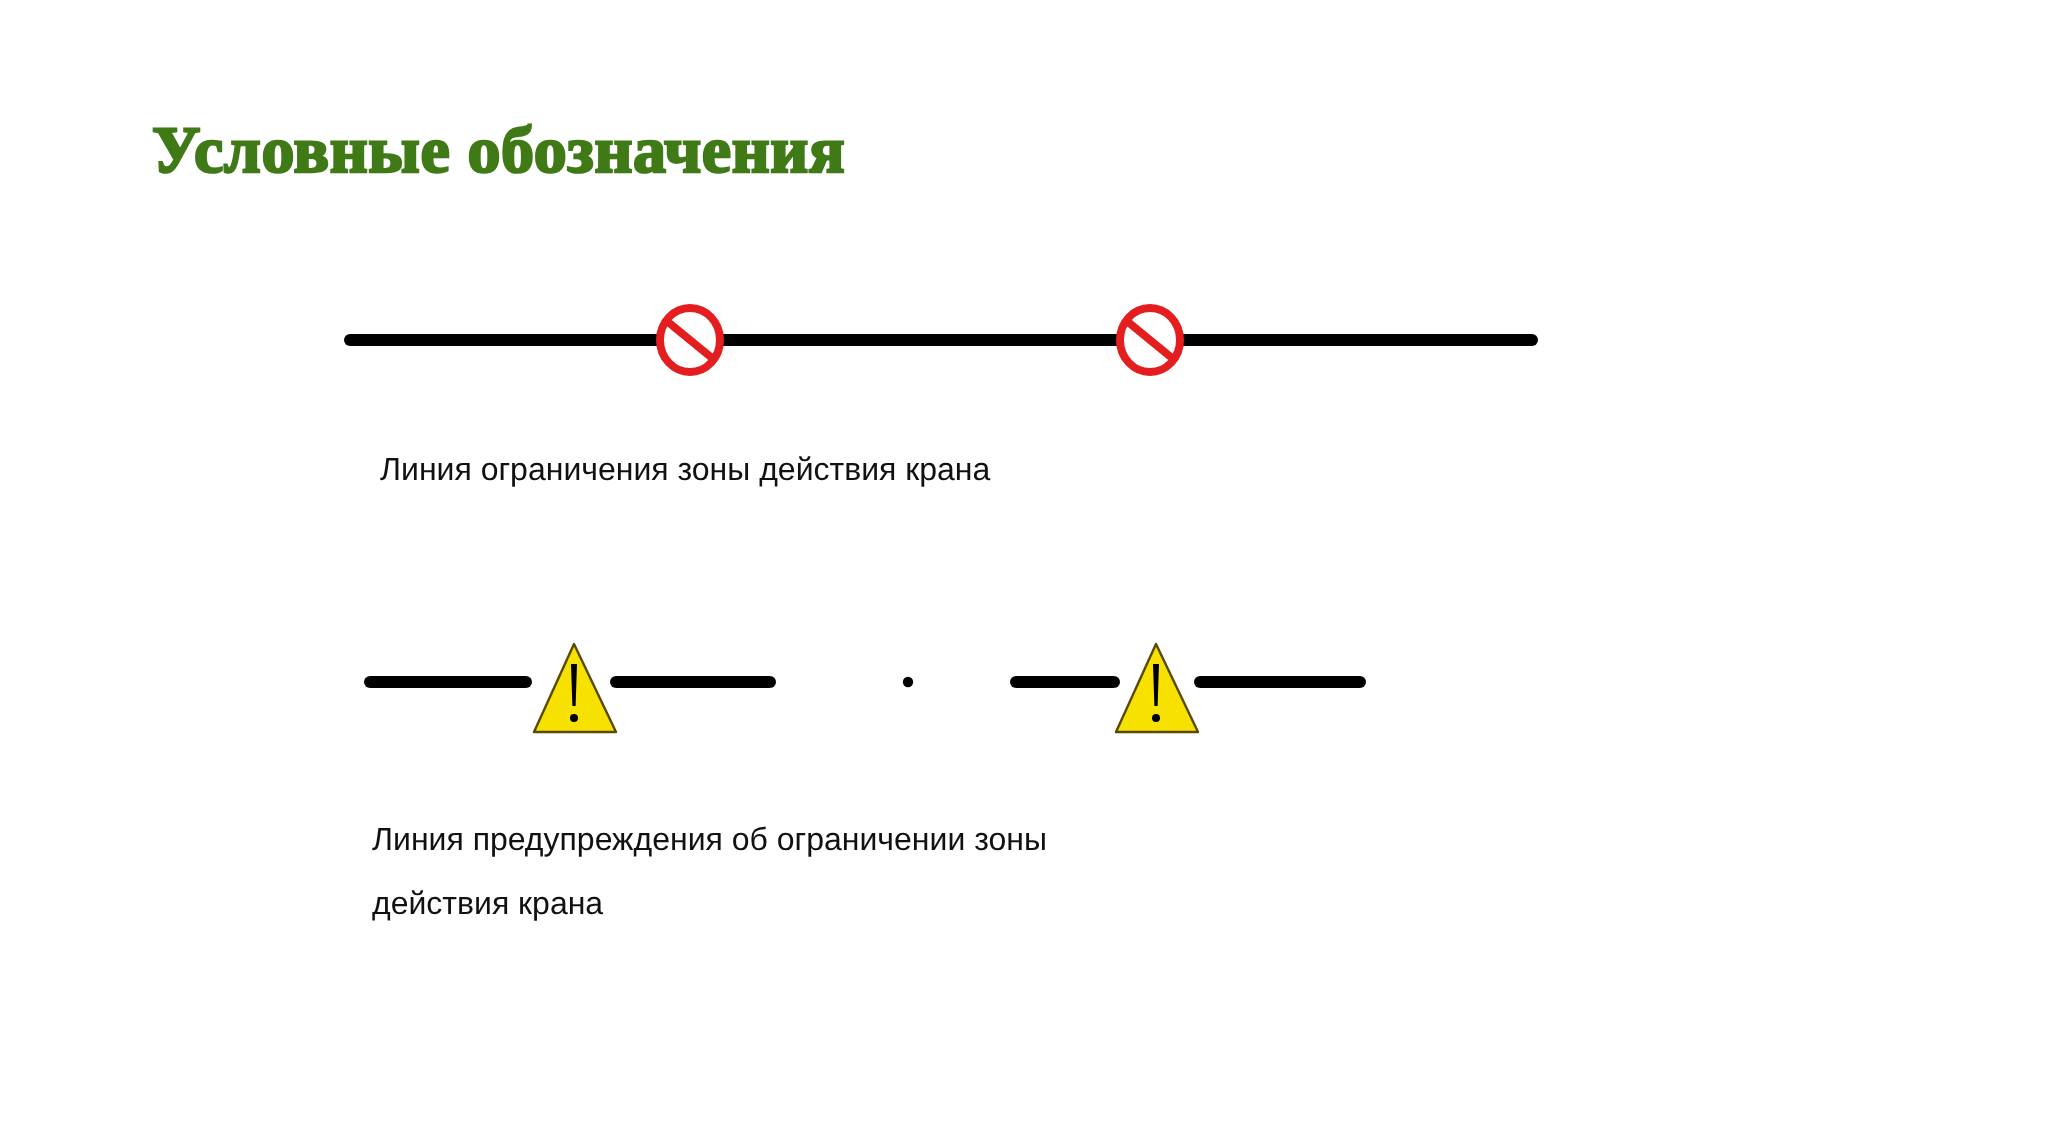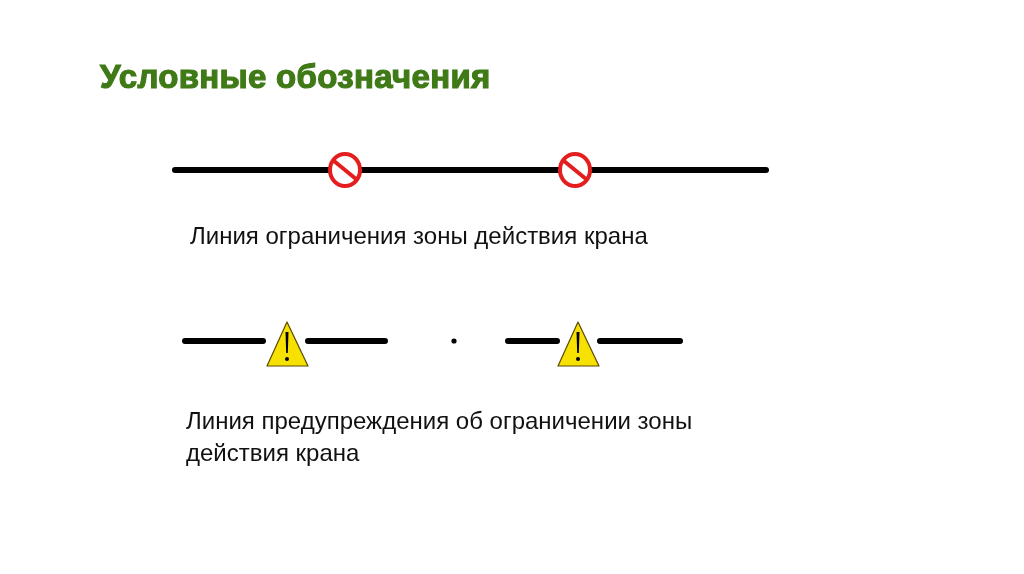--- a/index.html
+++ b/index.html
@@ -1,25 +1,25 @@
 <!DOCTYPE html>
 <html><head>
 <meta charset="utf-8">
 <style>
   html, body { margin: 0; padding: 0; background: #ffffff; }
   body { width: 1024px; height: 574px; position: relative; overflow: hidden; }
   .title {
     position: absolute; left: 76px; top: 58px;
-    font-family: Liberation Sans, sans-serif; font-weight: bold;
+    font-family: Liberation Serif, serif; font-weight: bold;
     font-size: 33px; letter-spacing: 0.3px; color: #3f7a17;
-    -webkit-text-stroke: 1.2px #3f7a17; white-space: nowrap; margin-left: 24px;
+    -webkit-text-stroke: 1.2px #3f7a17; white-space: nowrap;
   }
   .caption {
     position: absolute; font-family: "Liberation Sans", sans-serif;
-    font-size: 24px; color: #111111; line-height: 30px; white-space: nowrap;
+    font-size: 16px; color: #111111; line-height: 30px; white-space: nowrap;
   }
   svg.legend { position: absolute; left: 0; top: 0; }
 </style>
 </head>
 <body>
 
 <div class="title">Условные обозначения</div>
 
 <svg class="legend" width="1024" height="574" viewBox="0 0 1024 574">
 

